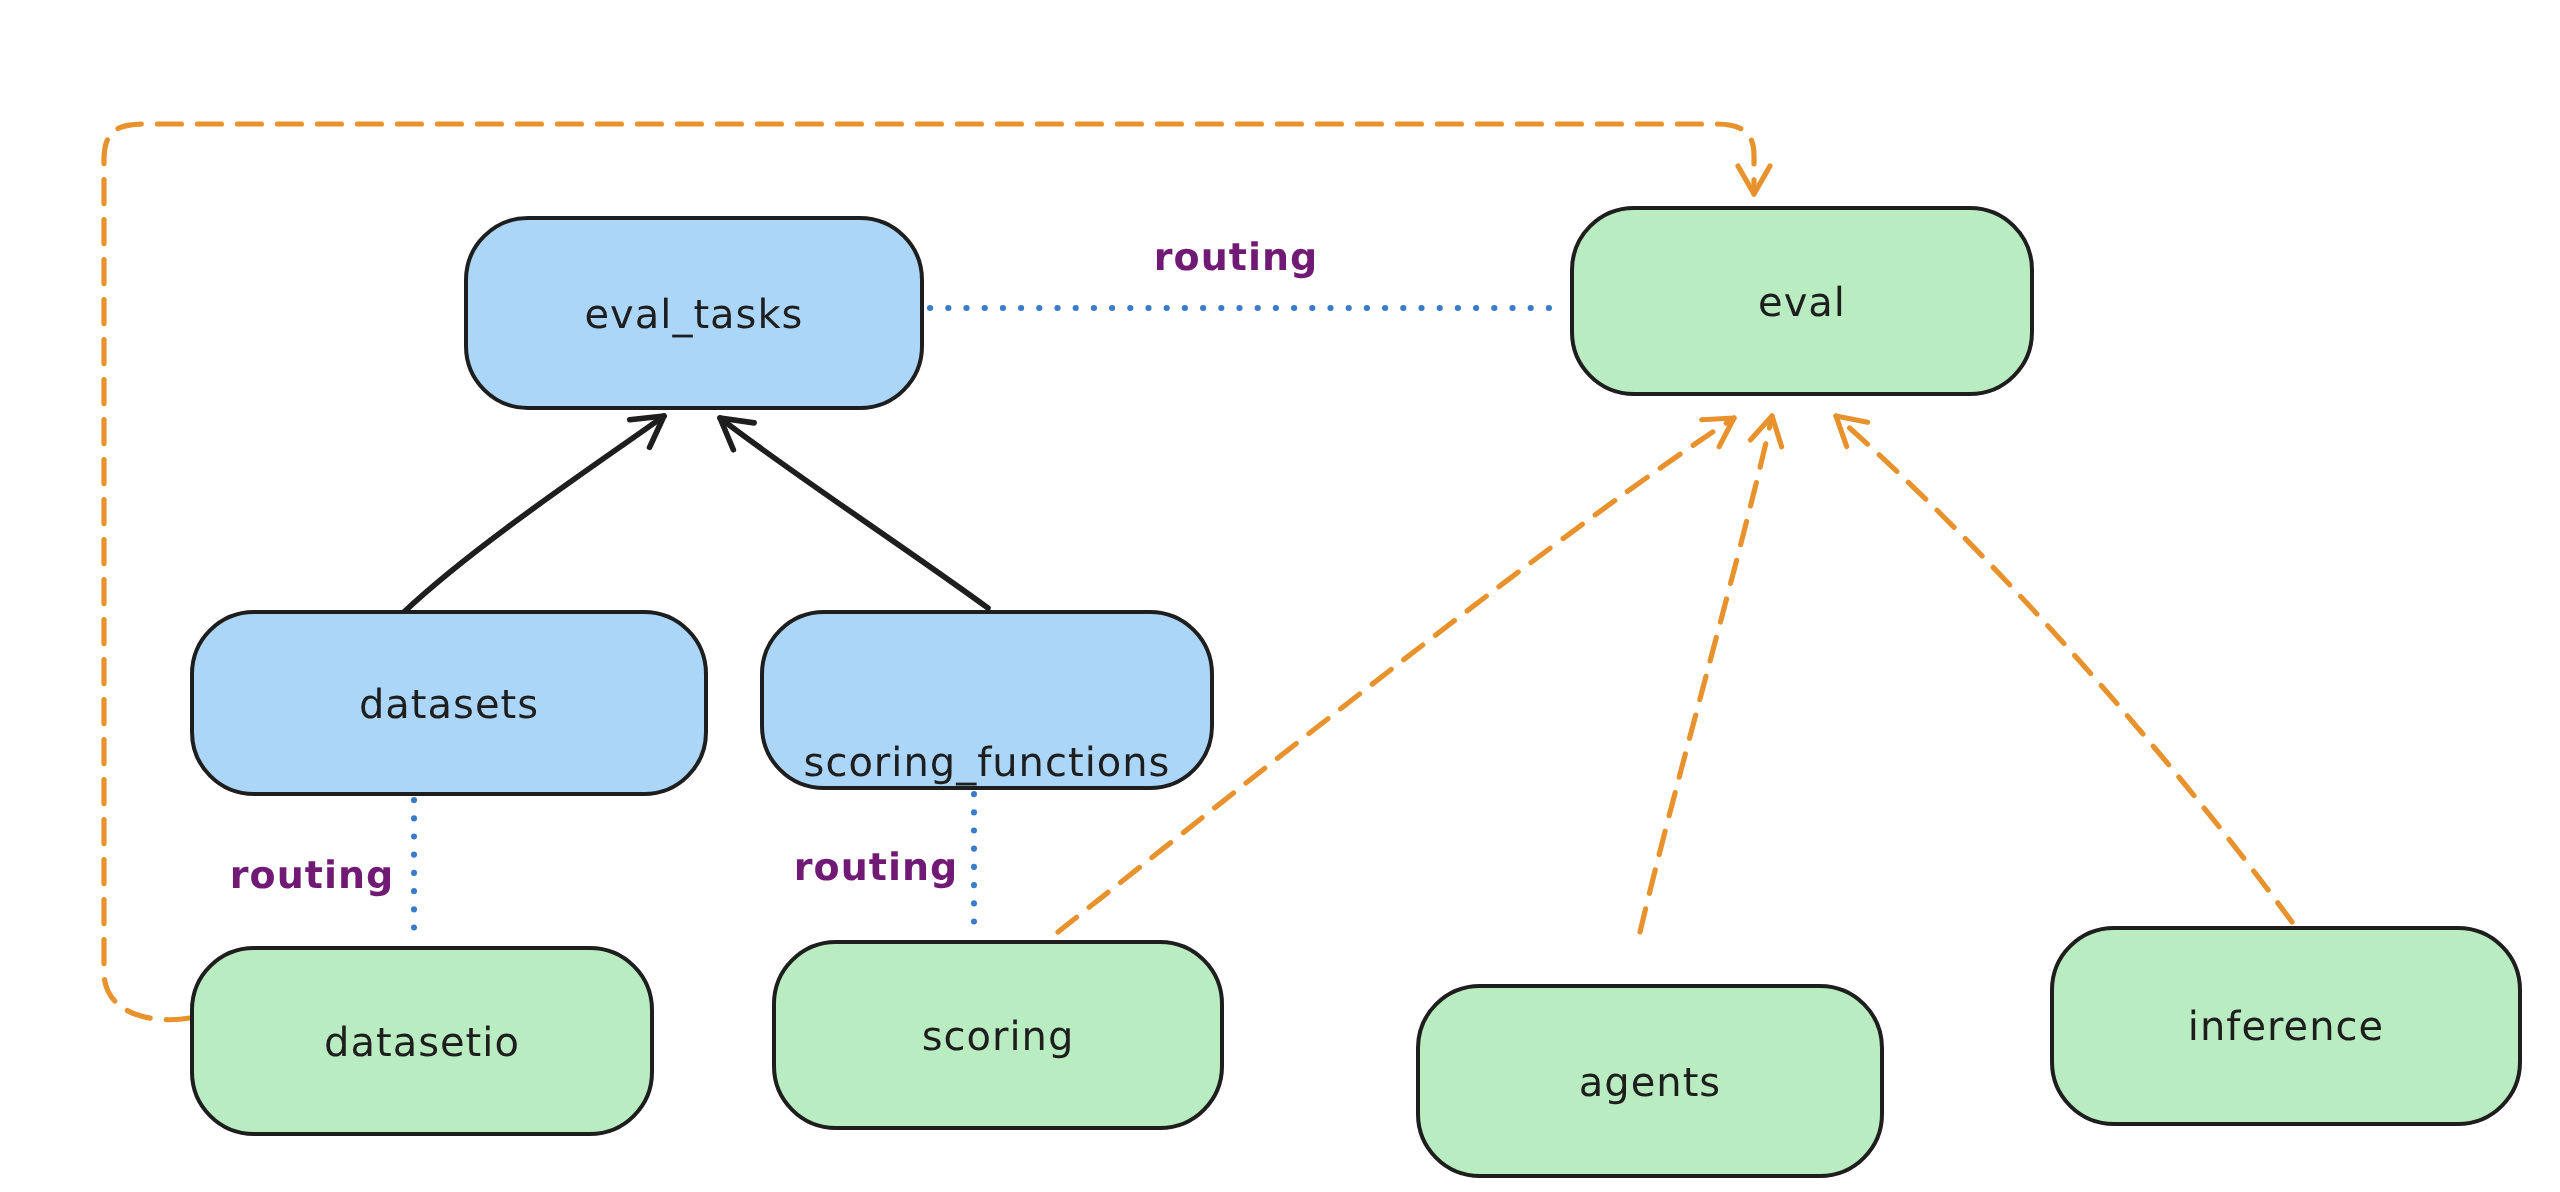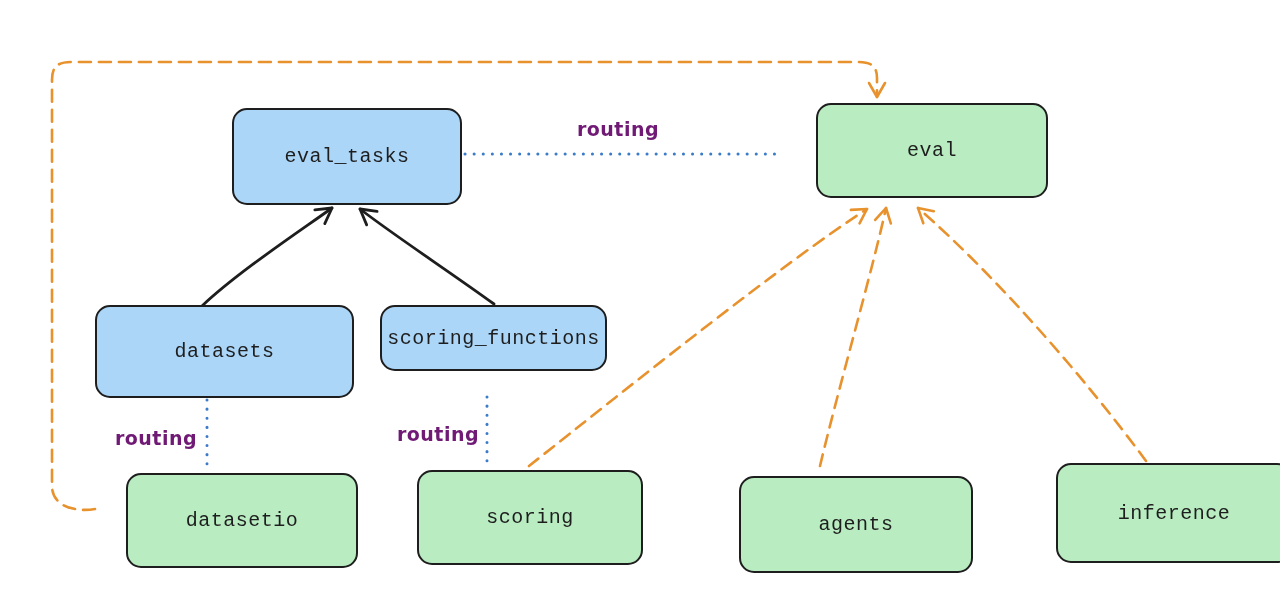--- a/index.html
+++ b/index.html
@@ -19,31 +19,30 @@
     position: absolute;
     left: 0;
     top: 0;
     width: 1280px;
     height: 596px;
   }
   .node {
     position: absolute;
     box-sizing: border-box;
     border: 2.6px solid #1e1e1e;
-    border-radius: 15px;
+    border-radius: 32px;
     display: flex;
     align-items: center;
     justify-content: center;
     font-size: 20px;
     color: #1e1e1e;
     letter-spacing: 0.5px;
-    font-family: Liberation Mono, monospace;
   }
   .node.blue  { background: #abd6f8; }
-  .node.green { background: #b9ecc1; margin-left: 31px; }
+  .node.green { background: #b9ecc1; }
   .edge-label {
     position: absolute;
     color: #701a75;
     font-size: 19px;
     font-weight: bold;
     letter-spacing: 0.5px;
     text-align: center;
   }
 </style>
 </head>
@@ -85,33 +84,33 @@
   </div>
 
   <div class="node green" style="left:785px; top:103px; width:232px; height:95px;">
     <span>eval</span>
   </div>
 
   <div class="node blue" style="left:95px; top:305px; width:259px; height:93px;">
     <span>datasets</span>
   </div>
 
-  <div class="node blue" style="left:380px; top:305px; width:227px; height:66px;">
+  <div class="node blue" style="left:380px; top:305px; width:227px; height:90px;align-items:flex-end;">
     <span>scoring_functions</span>
   </div>
 
   <div class="node green" style="left:386px; top:470px; width:226px; height:95px;">
     <span>scoring</span>
   </div>
 
   <div class="node green" style="left:95px; top:473px; width:232px; height:95px;">
     <span>datasetio</span>
   </div>
 
-  <div class="node green" style="left:708px; top:476px; width:234px; height:97px;">
+  <div class="node green" style="left:708px; top:492px; width:234px; height:97px;">
     <span>agents</span>
   </div>
 
   <div class="node green" style="left:1025px; top:463px; width:236px; height:100px;">
     <span>inference</span>
   </div>
 
   <div class="edge-label" style="left:558px; top:118px; width:120px;">routing</div>
 
   <div class="edge-label" style="left:110px; top:427px; width:92px;">routing</div>

